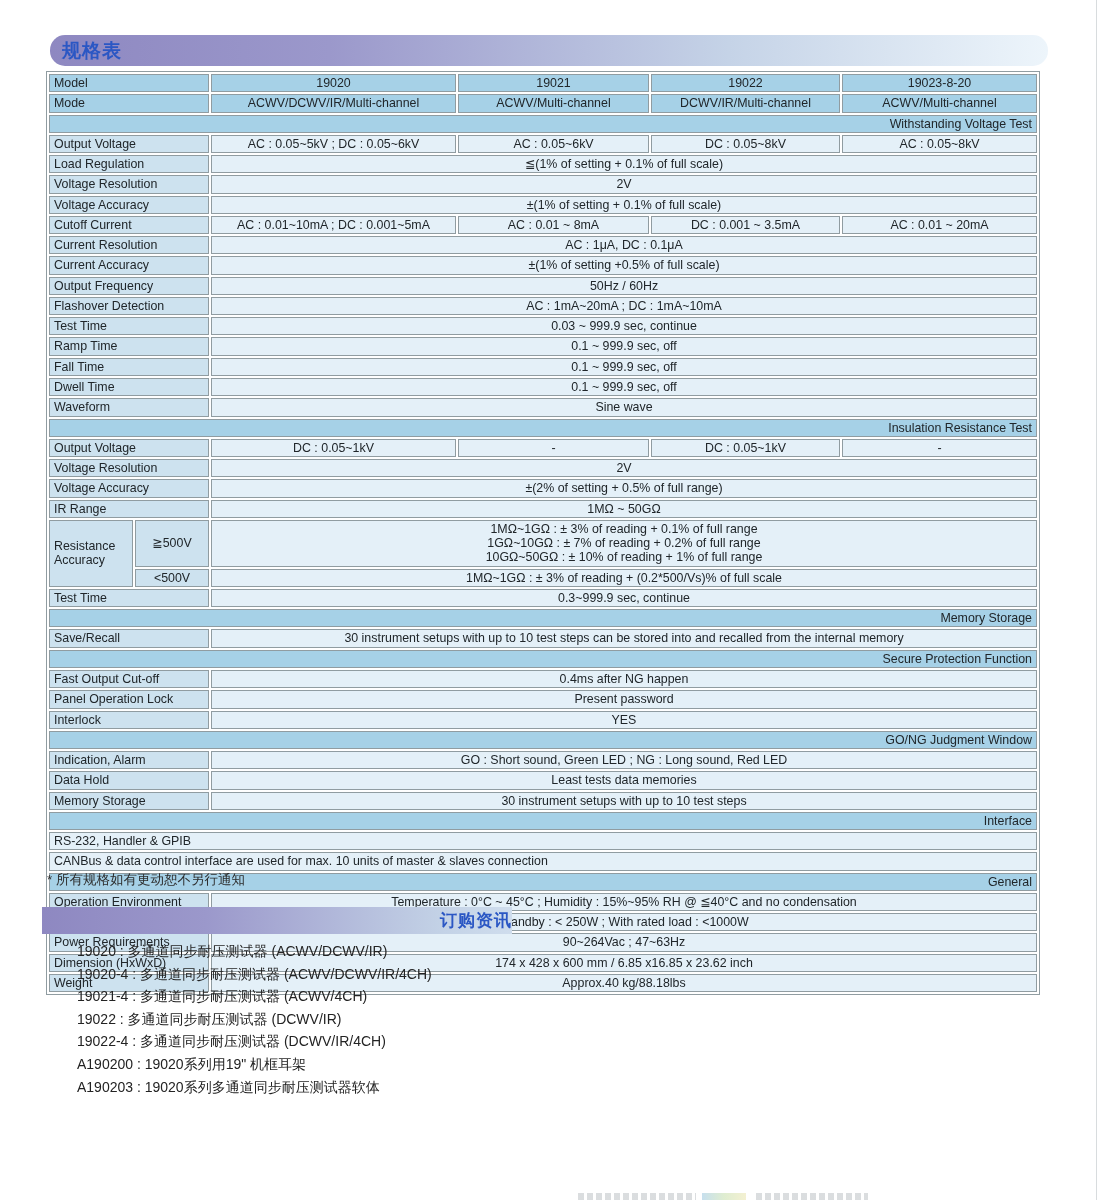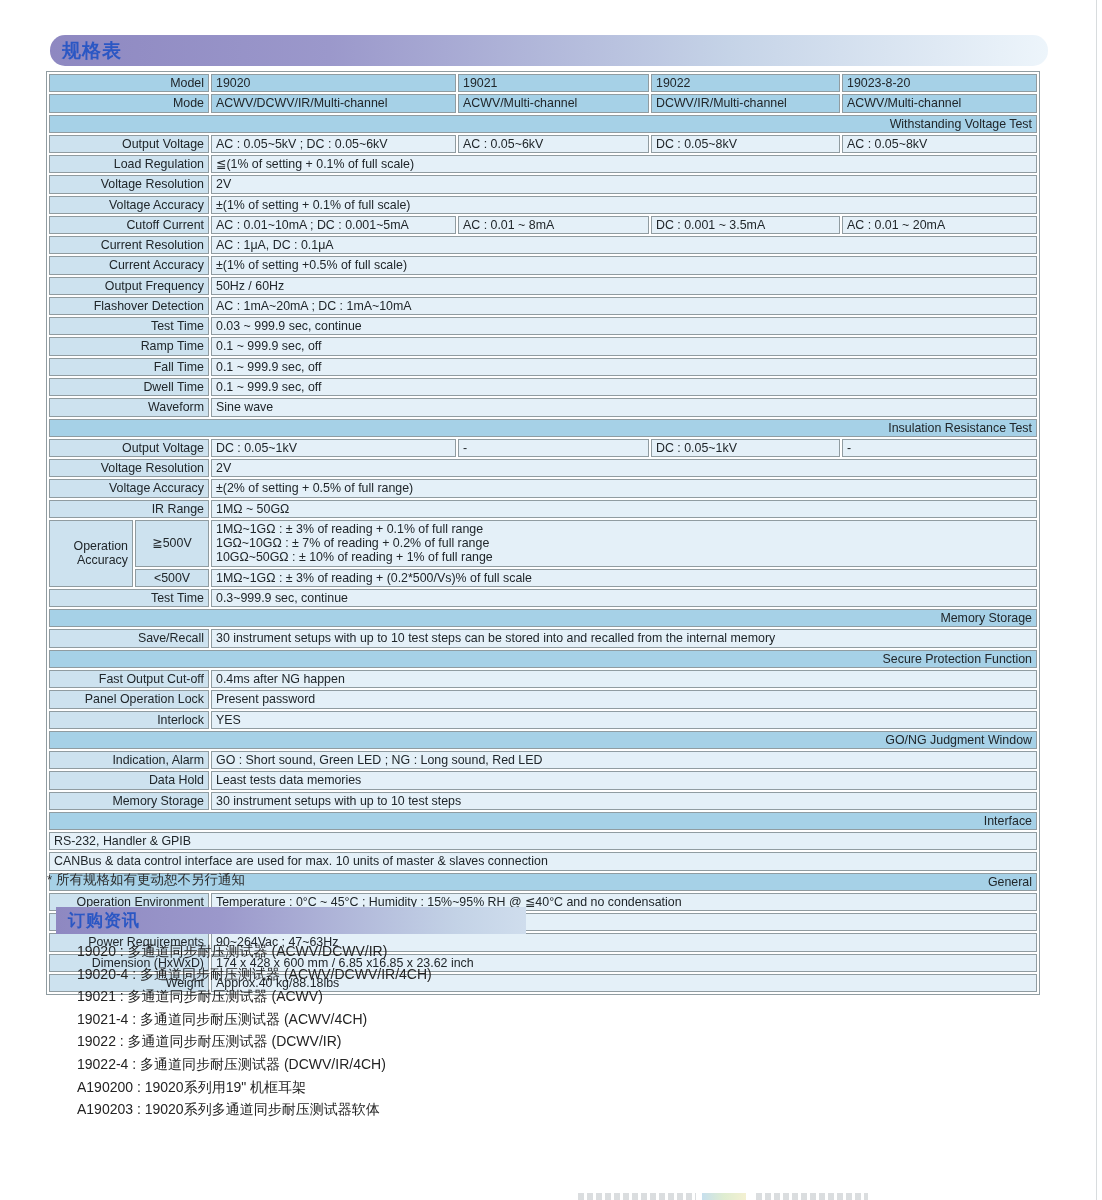--- a/index.html
+++ b/index.html
@@ -11,39 +11,39 @@
   .edge-line { position:absolute; top:0; width:1px; height:1200px; background:#d8dcde; }
 
   .title-bar {
     position:absolute; left:50px; top:35px; width:998px; height:31px;
     background:linear-gradient(to right, var(--bar-purple) 0%, #9b98cb 28%, #c5d3e7 68%, #edf5fb 100%);
     display:flex; align-items:center;border-radius:15px;
   }
   .title-bar .bar-text { color:var(--accent-blue); font-size:19px; font-weight:bold; padding-left:12px; letter-spacing:1px; }
 
   .order-bar {
-    position:absolute; left:56px; top:907px; width:470px; height:27px;
+    position:absolute; left:42px; top:907px; width:470px; height:27px;
     background:linear-gradient(to right, var(--bar-purple) 0%, #9b98cb 35%, #c3d2e6 85%, #cfdded 100%);
-    display:flex; align-items:center;
+    display:flex; align-items:center;justify-content:flex-end;
   }
   .order-bar .bar-text { color:var(--accent-blue); font-size:17px; font-weight:bold; padding-left:12px; letter-spacing:1px; }
 
   table.spec {
     position:absolute; left:46px; top:71px; width:990px;
     border-collapse:separate; border-spacing:2px;
     border:1px solid var(--grid);
     table-layout:fixed;
   }
   table.spec td {
     border:1px solid var(--grid);
     font-size:12.4px; line-height:1.15; color:#20262a;
     padding:1px 4px; height:13px; overflow:hidden;
   }
-  td.lbl   { background:var(--label-bg); text-align:right; padding-left:6px; }
-  td.val   { background:var(--value-bg); }
+  td.lbl   { background:var(--label-bg); text-align:left; padding-left:6px; }
+  td.val   { background:var(--value-bg); text-align:center; }
   td.sec   { background:var(--header-bg); text-align:right; padding-left:6px; color:#1c2b31; }
   td.headc { background:var(--header-bg); }
   td.sub   { background:var(--label-bg); text-align:center; }
   td.fullc { background:var(--value-bg); text-align:left; padding-left:6px; }
 
   .footnote { position:absolute; left:47px; top:871px; font-size:13.5px; color:#2d2d2d; }
 
   ul.order-list { position:absolute; left:50px; top:940px; margin:0; padding:0; list-style:none; }
   ul.order-list li { font-size:14px; line-height:22.6px; color:#232323;margin-left:27px; }
 
@@ -171,21 +171,21 @@
         </tr>
         <tr>
           <td class="lbl" colspan="2">Voltage Accuracy</td>
           <td class="val" colspan="4">±(2% of setting + 0.5% of full range)</td>
         </tr>
         <tr>
           <td class="lbl" colspan="2">IR Range</td>
           <td class="val" colspan="4">1MΩ ~ 50GΩ</td>
         </tr>
         <tr>
-          <td class="lbl" colspan="1" rowspan="2">Operation Accuracy</td>
+          <td class="lbl" colspan="1" rowspan="2">Resistance Accuracy</td>
           <td class="sub" colspan="1">≧500V</td>
           <td class="val" colspan="4">
             <div>1MΩ~1GΩ : ± 3% of reading + 0.1% of full range</div>
             <div>1GΩ~10GΩ : ± 7% of reading + 0.2% of full range</div>
             <div>10GΩ~50GΩ : ± 10% of reading + 1% of full range</div>
           </td>
         </tr>
         <tr>
           <td class="sub" colspan="1">&lt;500V</td>
           <td class="val" colspan="4">
@@ -270,21 +270,20 @@
 
   <div class="footnote">* 所有规格如有更动恕不另行通知</div>
 
   <div class="order-bar">
     <span class="bar-text">订购资讯</span>
   </div>
 
   <ul class="order-list" id="order-list">
       <li>19020 : 多通道同步耐压测试器 (ACWV/DCWV/IR)</li>
       <li>19020-4 : 多通道同步耐压测试器 (ACWV/DCWV/IR/4CH)</li>
-      <li>19021 : 多通道同步耐压测试器 (ACWV)</li>
       <li>19021-4 : 多通道同步耐压测试器 (ACWV/4CH)</li>
       <li>19022 : 多通道同步耐压测试器 (DCWV/IR)</li>
       <li>19022-4 : 多通道同步耐压测试器 (DCWV/IR/4CH)</li>
       <li>A190200 : 19020系列用19" 机框耳架</li>
       <li>A190203 : 19020系列多通道同步耐压测试器软体</li>
     </ul>
 
   <div class="footer-strip">
     <div class="frag gray" style="left:578px; width:118px;"></div>
     <div class="frag color" style="left:702px; width:44px;"></div>

